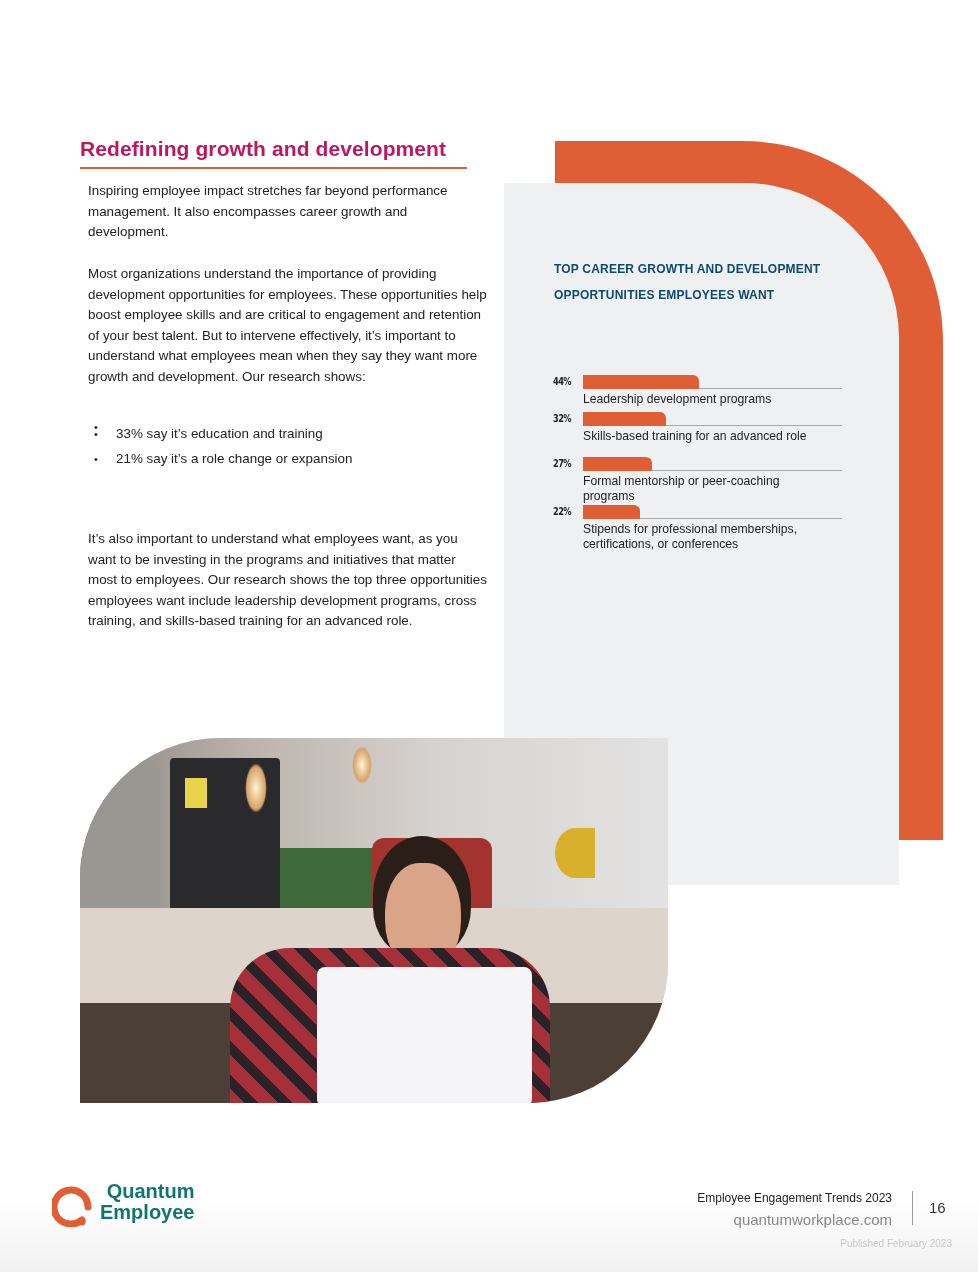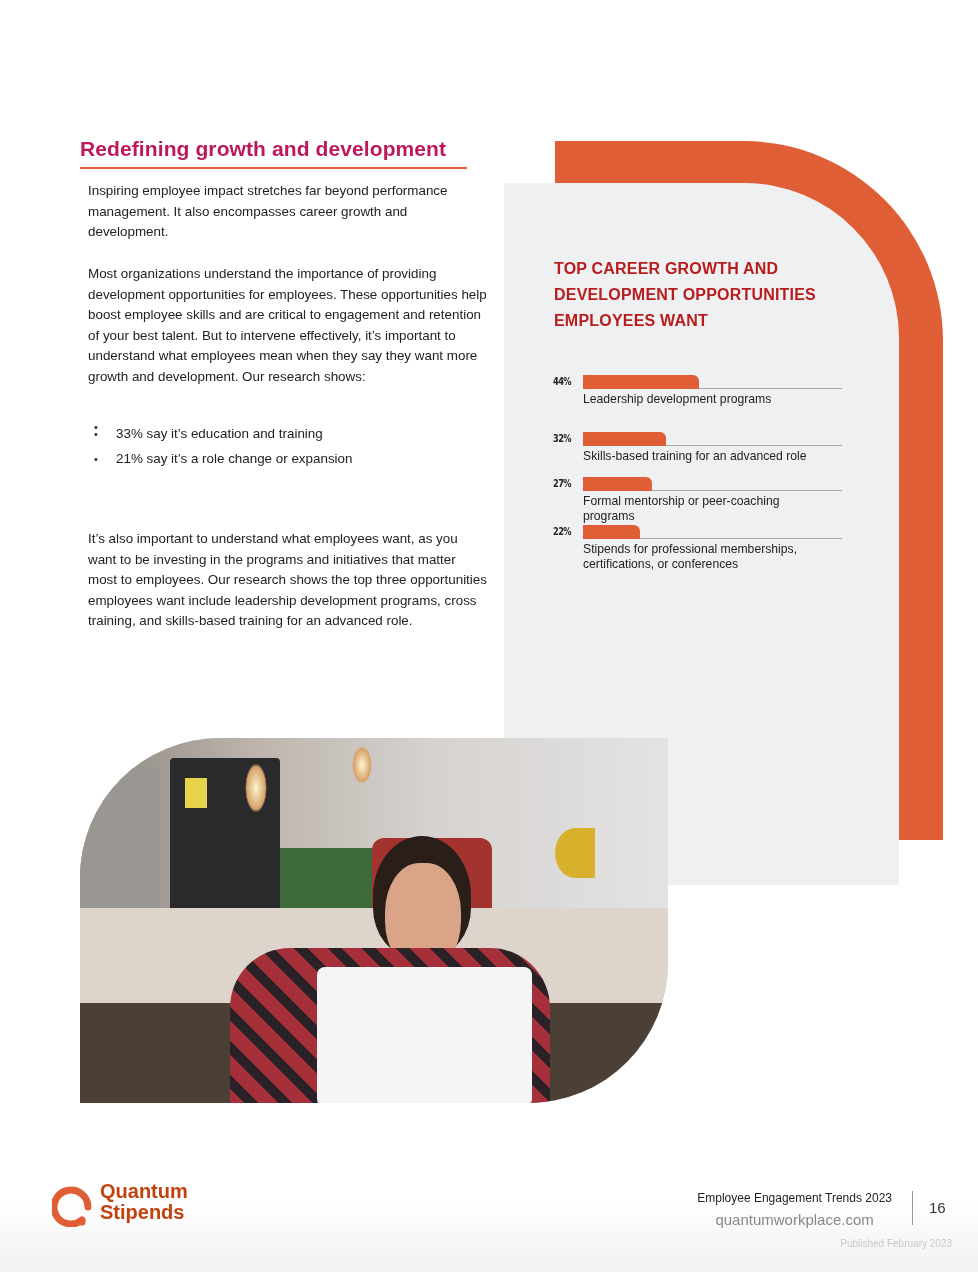--- a/index.html
+++ b/index.html
@@ -39,21 +39,21 @@
     position:absolute; left:555px; top:141px; width:388px; height:699px;
     background:#e05e35; border-top-right-radius:200px;
   }
   .gray-panel {
     position:absolute; left:504px; top:183px; width:395px; height:702px;
     background:#eef0f2; border-top-right-radius:155px;
   }
 
   .chart-title {
     position:absolute; left:554px; top:256px; width:320px;
-    font-size:16px; font-weight:bold; color:#b91c1c; line-height:26px;
+    font-size:12px; font-weight:bold; color:#0c4a6e; line-height:26px;
     letter-spacing:0.2px;
   }
 
   .chart { position:absolute; left:553px; top:374px; width:292px; }
   .bar-row { position:relative; }
   .bar-top { position:relative; height:15px; }
   .bar-pct {
     position:absolute; left:0; top:0; font-size:11px; font-weight:bold;
     color:#222; letter-spacing:-0.8px; line-height:15px;
     font-family:"DejaVu Sans", sans-serif; transform:scaleX(0.75); transform-origin:left;
@@ -93,25 +93,25 @@
   .photo .hair { position:absolute; left:293px; top:98px; width:98px; height:120px; background:#2a1e18; border-radius:50% 50% 40% 40%; }
   .photo .face { position:absolute; left:305px; top:125px; width:76px; height:110px; background:#d9a487; border-radius:45% 45% 48% 48%; }
   .photo .shirt { position:absolute; left:150px; top:210px; width:320px; height:160px;
     background:repeating-linear-gradient(45deg,#a6303a 0 14px,#2a2226 14px 24px);
     border-radius:60px 60px 0 0; }
   .photo .laptop { position:absolute; left:237px; top:229px; width:215px; height:140px; background:#f5f5f7; border-radius:8px; }
 
   
   .logo { position:absolute; left:52px; top:1181px; width:180px; height:48px; }
   .logo-text {
-    position:absolute; left:48px; top:0; font-size:20px; font-weight:bold; color:#c2410c; line-height:21px;
+    position:absolute; left:48px; top:0; font-size:20px; font-weight:bold; color:#0f766e; line-height:21px;text-align:right;
   }
   .footer-right { position:absolute; right:86px; top:1188px; text-align:right; }
   .footer-title { font-size:12px; color:#222; line-height:21px; }
-  .footer-url { font-size:15px; color:#888888; line-height:21px;text-align:center; }
+  .footer-url { font-size:15px; color:#888888; line-height:21px; }
   .footer-divider { position:absolute; left:912px; top:1191px; width:1px; height:34px; background:#9a9a9a; }
   .page-number { position:absolute; left:929px; top:1199px; font-size:15px; color:#333; }
   .published { position:absolute; right:26px; top:1238px; font-size:10px; color:#c8c8c8; }
 </style>
 </head>
 <body>
 
 <div class="page-bottom-fade"></div>
 
 <h2 class="section-title">Redefining growth and development</h2>
@@ -126,21 +126,21 @@
 </ul>
 
 <p class="body-text p3">It’s also important to understand what employees want, as you want to be investing in the programs and initiatives that matter most to employees. Our research shows the top three opportunities employees want include leadership development programs, cross training, and skills-based training for an advanced role.</p>
 
 <div class="orange-arc"></div>
 <div class="gray-panel"></div>
 
 <div class="chart-title">TOP CAREER GROWTH AND DEVELOPMENT OPPORTUNITIES EMPLOYEES WANT</div>
 
 <div class="chart">
-  <div class="bar-row" style="margin-bottom:24px;">
+  <div class="bar-row" style="margin-bottom:4px;">
     <div class="bar-top">
       <span class="bar-pct">44%</span>
       <div class="bar-track"></div>
       <div class="bar-fill" style="width:116px;"></div>
     </div>
     <div class="bar-label">Leadership development programs</div>
   </div>
   <div class="bar-row" style="margin-bottom:12px;">
     <div class="bar-top">
       <span class="bar-pct">32%</span>
@@ -185,21 +185,21 @@
   <div class="laptop"></div>
 </div>
 
 <div class="logo">
   <svg width="42" height="44" viewBox="0 0 42 44" style="position:absolute;left:0;top:2px;">
     <path d="M30 37 A17 17 0 1 1 36 24" fill="none" stroke="#e05e35" stroke-width="7" stroke-linecap="round"></path>
     <circle cx="30" cy="39" r="3.5" fill="#e05e35"></circle>
   </svg>
   <div class="logo-text">
     <div>Quantum</div>
-    <div>Stipends</div>
+    <div>Employee</div>
   </div>
 </div>
 
 <div class="footer-right">
   <div class="footer-title">Employee Engagement Trends 2023</div>
   <div class="footer-url">quantumworkplace.com</div>
 </div>
 <div class="footer-divider"></div>
 <div class="page-number">16</div>
 <div class="published">Published February 2023</div>

